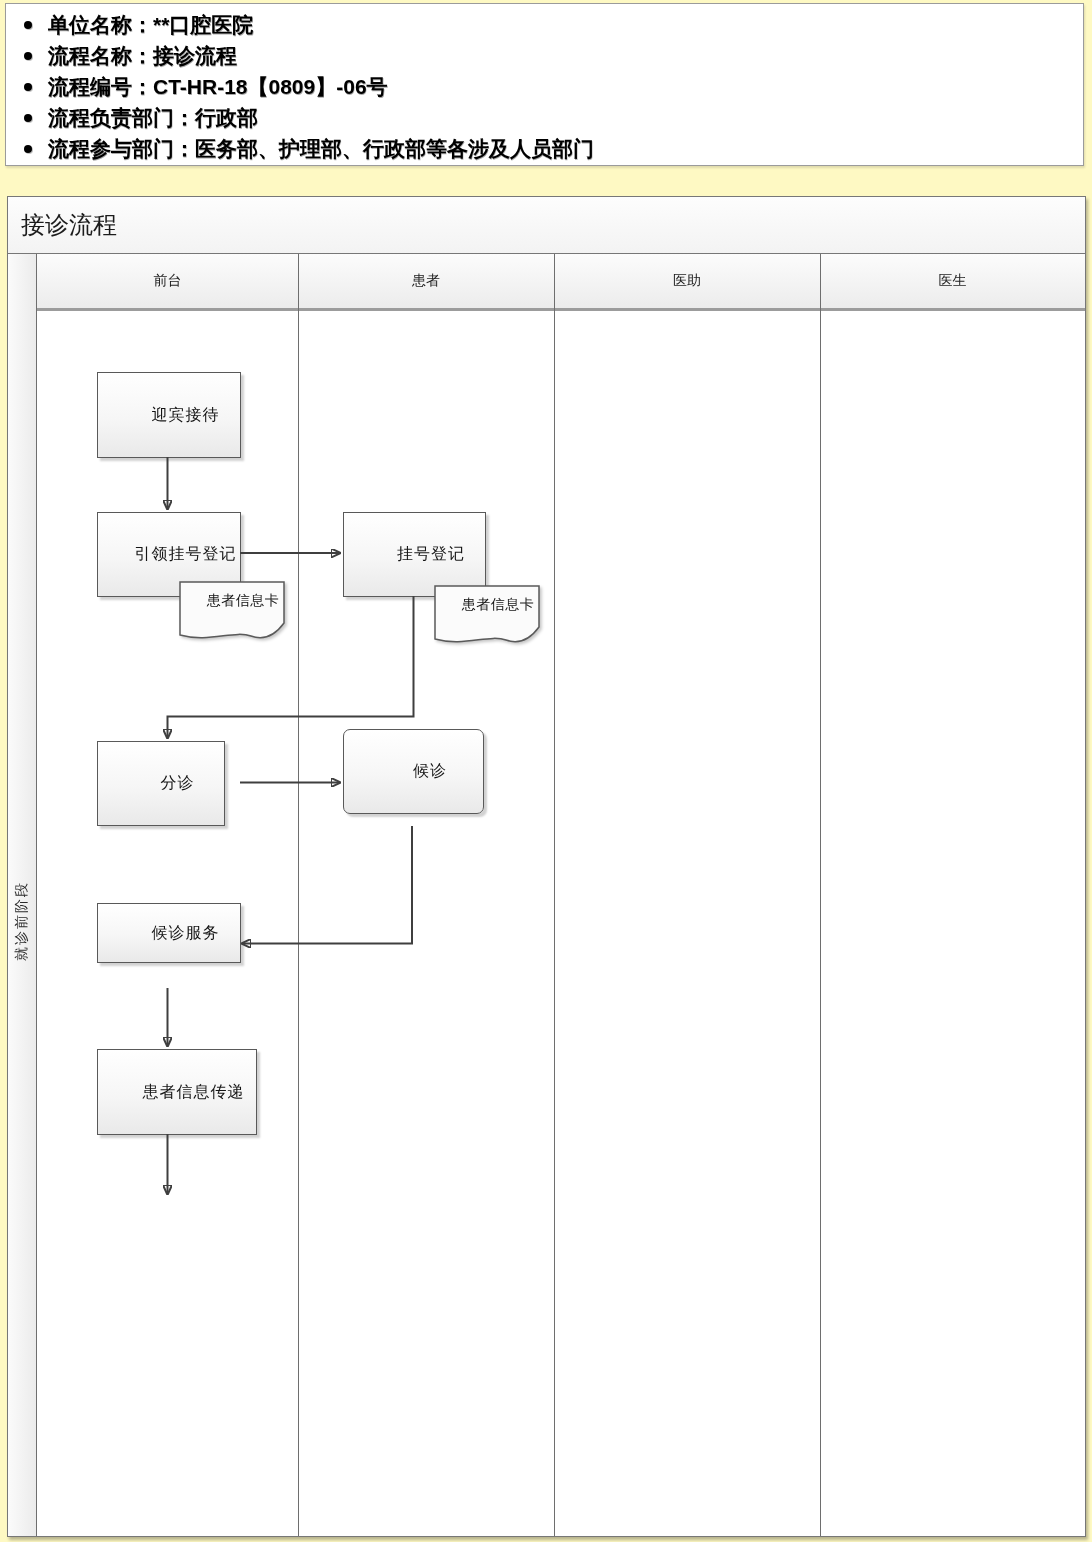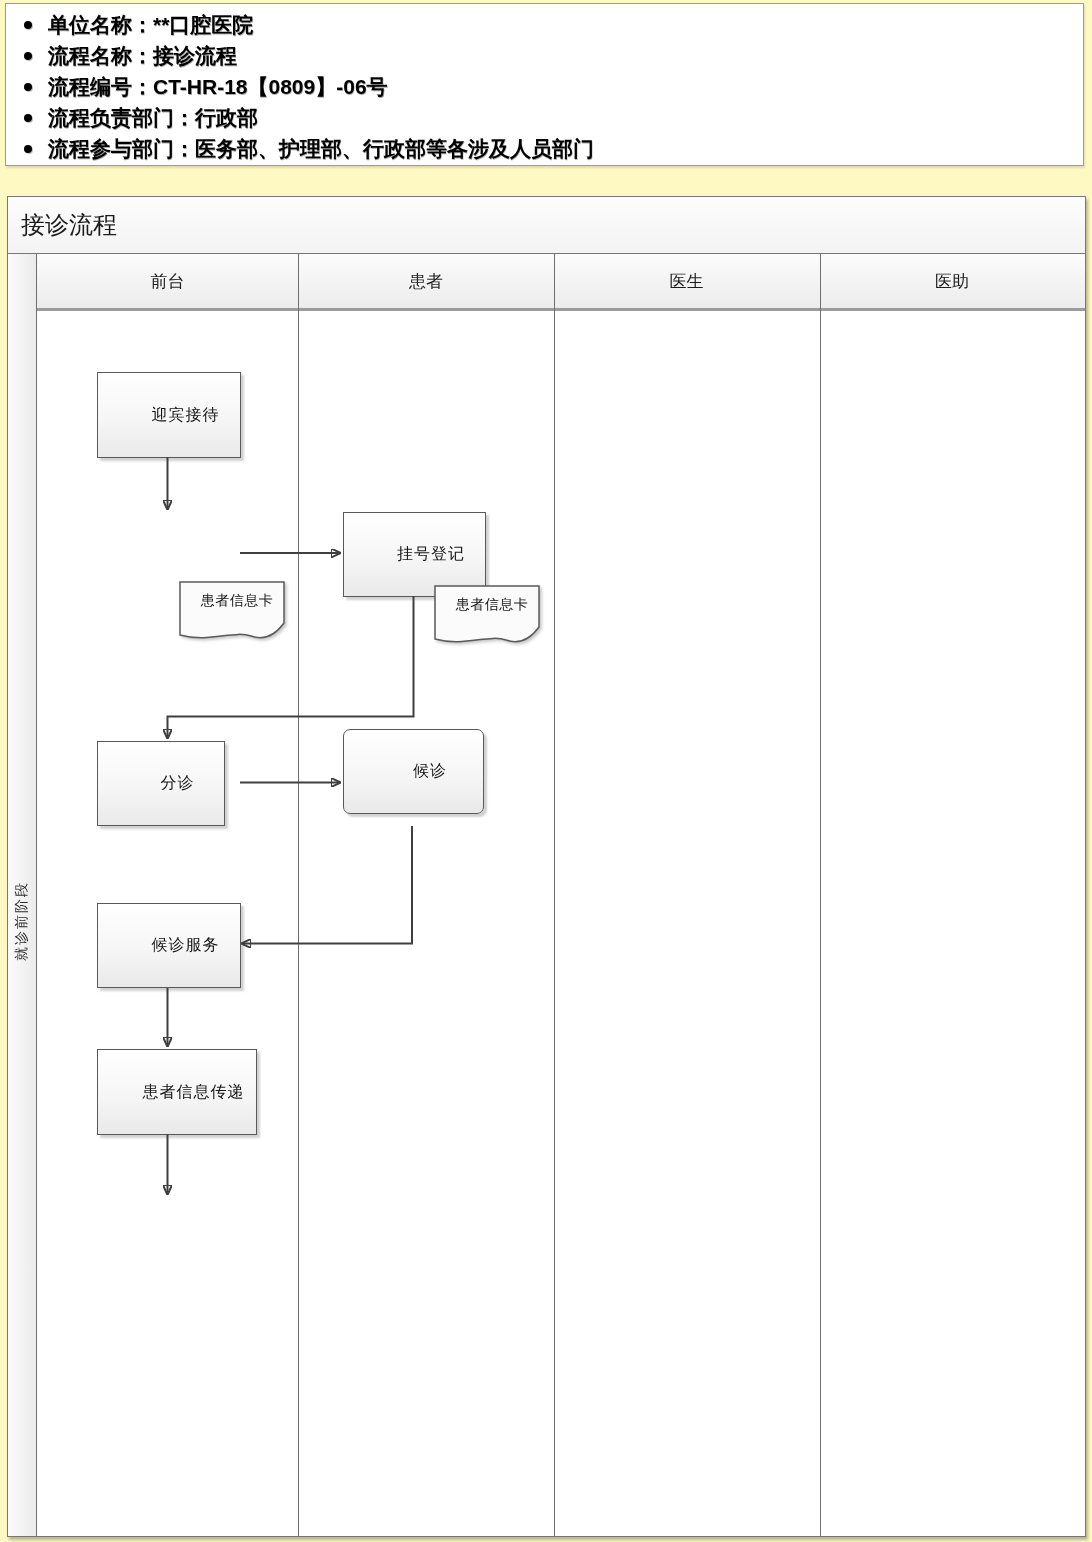--- a/index.html
+++ b/index.html
@@ -23,32 +23,32 @@
     font-size:24px;color:#1c1c1c;background:linear-gradient(#fdfdfd,#f3f3f3);text-align:center;}
 
   .stage-strip{position:absolute;left:0;top:57px;bottom:0;width:29px;box-sizing:border-box;
     border-right:1px solid #6e6e6e;background:linear-gradient(90deg,#fbfbfb,#ebebeb);}
   .stage-label{position:absolute;left:50%;top:52%;transform:translate(-50%,-50%) rotate(-90deg);
     white-space:nowrap;font-size:14px;color:#2b2b2b;letter-spacing:2px;}
 
   .lane-headers{position:absolute;left:29px;top:57px;right:0;height:57px;box-sizing:border-box;
     display:flex;border-bottom:3px solid #9c9c9c;background:linear-gradient(#fcfcfc,#ececec);}
   .lane-header{display:flex;align-items:center;justify-content:center;
-    font-size:17px;color:#1c1c1c;box-sizing:border-box;}
+    font-size:14px;color:#1c1c1c;box-sizing:border-box;}
   .lane-divider{position:absolute;top:57px;bottom:0;width:1px;background:#6e6e6e;}
 
   
   .node{position:absolute;box-sizing:border-box;border:1.5px solid #595959;
     background:linear-gradient(180deg,#ffffff 0%,#f6f6f6 55%,#e9e9e9 100%);
     box-shadow:3px 3px 2px rgba(0,0,0,0.18);
     display:flex;align-items:center;justify-content:center;
     font-size:16px;color:#141414;letter-spacing:1px;padding-left:33px;}
 
   
-  .doc{position:absolute;width:116px;height:64px;}
+  .doc{position:absolute;width:116px;height:64px;padding-left:12px;}
   .doc svg{position:absolute;left:0;top:0;filter:drop-shadow(2px 2px 1.5px rgba(0,0,0,0.22));}
   .doc-label{position:absolute;left:0;top:11px;width:100%;text-align:center;
     font-size:14px;color:#141414;letter-spacing:0.5px;}
 
   .connectors{position:absolute;left:0;top:0;width:1092px;height:1542px;pointer-events:none;}
   .connectors path{stroke:#3f3f3f;stroke-width:2;fill:none;}
 </style>
 </head>
 <body>
 
@@ -80,33 +80,34 @@
   <div class="chart">
     <div class="chart-title">接诊流程</div>
 
     <div class="stage-strip">
       <span class="stage-label">就诊前阶段</span>
     </div>
 
     <div class="lane-headers">
       <div class="lane-header" style="width:261px;">前台</div>
       <div class="lane-header" style="width:256px;">患者</div>
+      <div class="lane-header" style="width:266px;">医助</div>
       <div class="lane-header" style="flex:1;">医生</div>
-      <div class="lane-header" style="width:266px;">医助</div>
     </div>
 
     <div class="lane-divider" style="left:290px;"></div>
     <div class="lane-divider" style="left:546px;"></div>
     <div class="lane-divider" style="left:812px;"></div>
 
     <div class="node" style="left:89px;top:175px;width:144px;height:86px;">迎宾接待</div>
+    <div class="node" style="left:89px;top:315px;width:144px;height:85px;">引领挂号登记</div>
     <div class="node" style="left:335px;top:315px;width:143px;height:85px;">挂号登记</div>
     <div class="node" style="left:89px;top:544px;width:128px;height:85px;">分诊</div>
     <div class="node" style="left:335px;top:532px;width:141px;height:85px;border-radius:7px;">候诊</div>
-    <div class="node" style="left:89px;top:706px;width:144px;height:85px;">候诊服务</div>
+    <div class="node" style="left:89px;top:706px;width:144px;height:60px;">候诊服务</div>
     <div class="node" style="left:89px;top:852px;width:160px;height:86px;">患者信息传递</div>
 
     <div class="doc" style="left:171px;top:384px;">
       <svg width="106" height="64" viewBox="0 0 106 64">
         <path d="M1,1 H105 V42 C97,53 86,60 72,55 C55,49 30,62 1,54 Z" fill="#fbfbfb" stroke="#5a5a5a" stroke-width="1.5"></path>
       </svg>
       <div class="doc-label">患者信息卡</div>
     </div>
     <div class="doc" style="left:426px;top:388px;">
       <svg width="106" height="64" viewBox="0 0 106 64">

